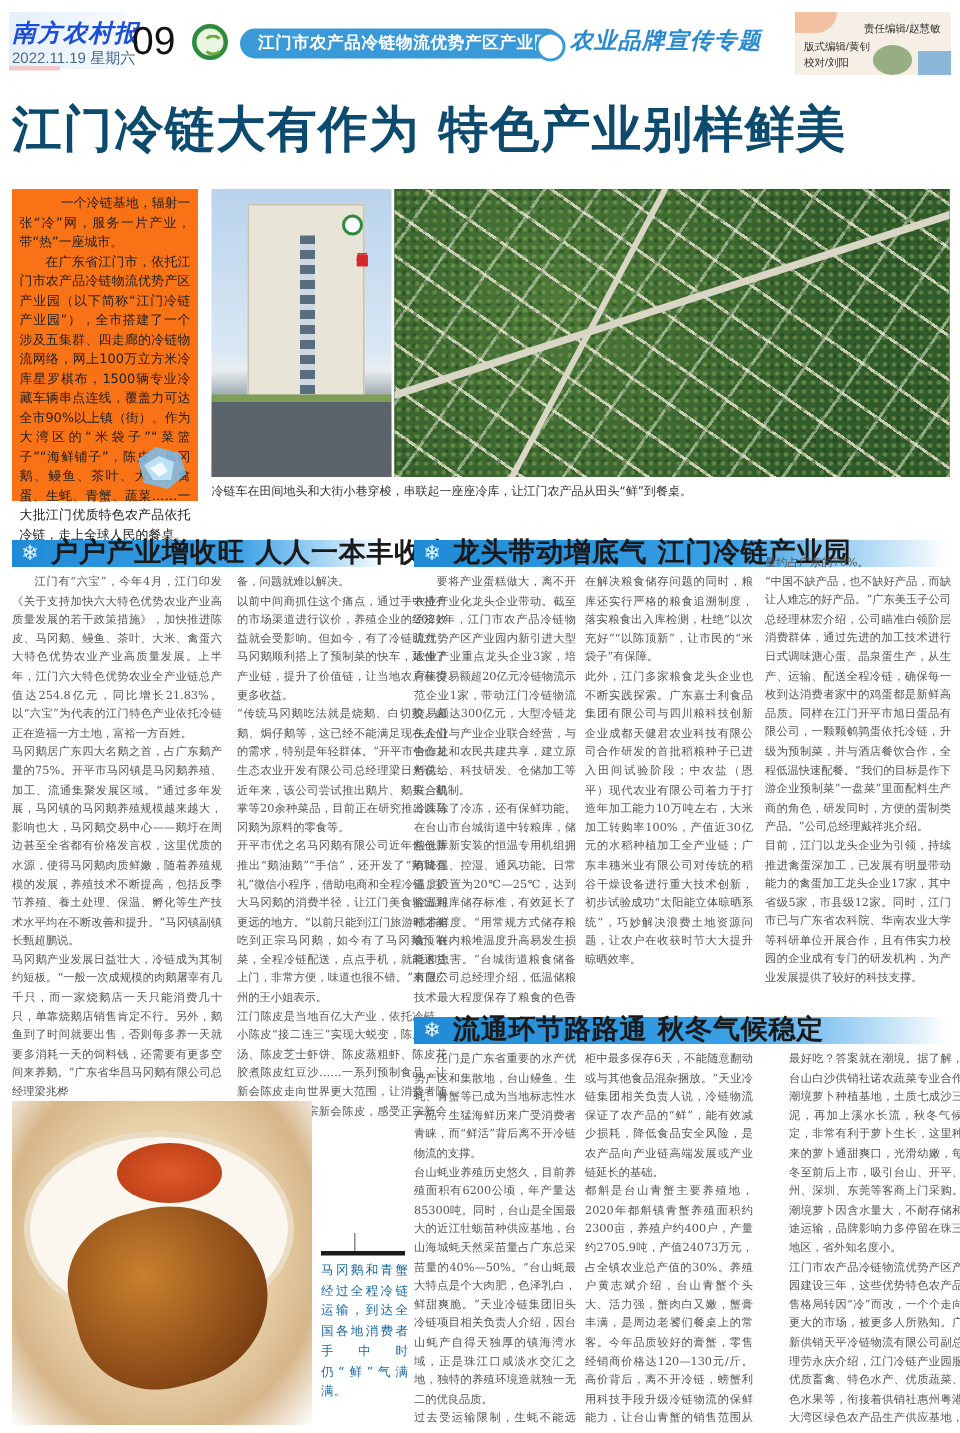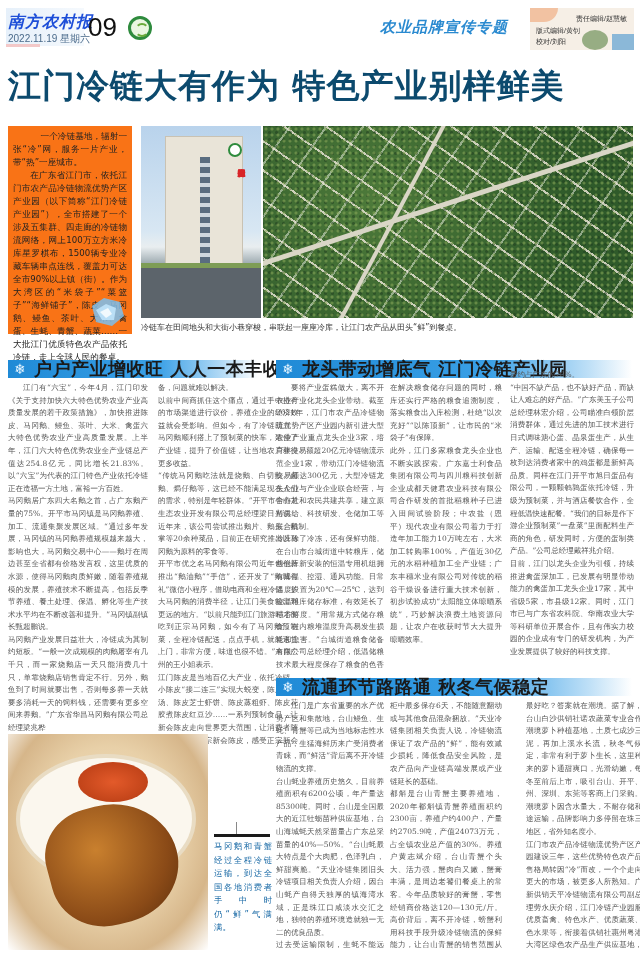--- a/index.html
+++ b/index.html
@@ -82,20 +82,21 @@
 </head>
 <body>
 
 <div class="masthead">
   <div class="brand-box"></div>
   <div class="brand-name">南方农村报</div>
   <div class="brand-date">2022.11.19 星期六</div>
   <div class="brand-pink"></div>
   <div class="page-no">09</div>
   <div class="logo"></div>
+  <div class="banner-pill">江门市农产品冷链物流优势产区产业园</div>
   <div class="banner-topic">农业品牌宣传专题</div>
   <div class="editor-box">
     <div class="deco1"></div>
     <div class="deco2"></div>
     <div class="deco3"></div>
     <div class="editor-line" style="left:46px;top:6px;">责任编辑/赵慧敏</div>
     <div class="editor-line" style="left:6px;top:18px;">版式编辑/黄钊</div>
     <div class="editor-line" style="left:6px;top:29px;">校对/刘阳</div>
   </div>
 </div>

